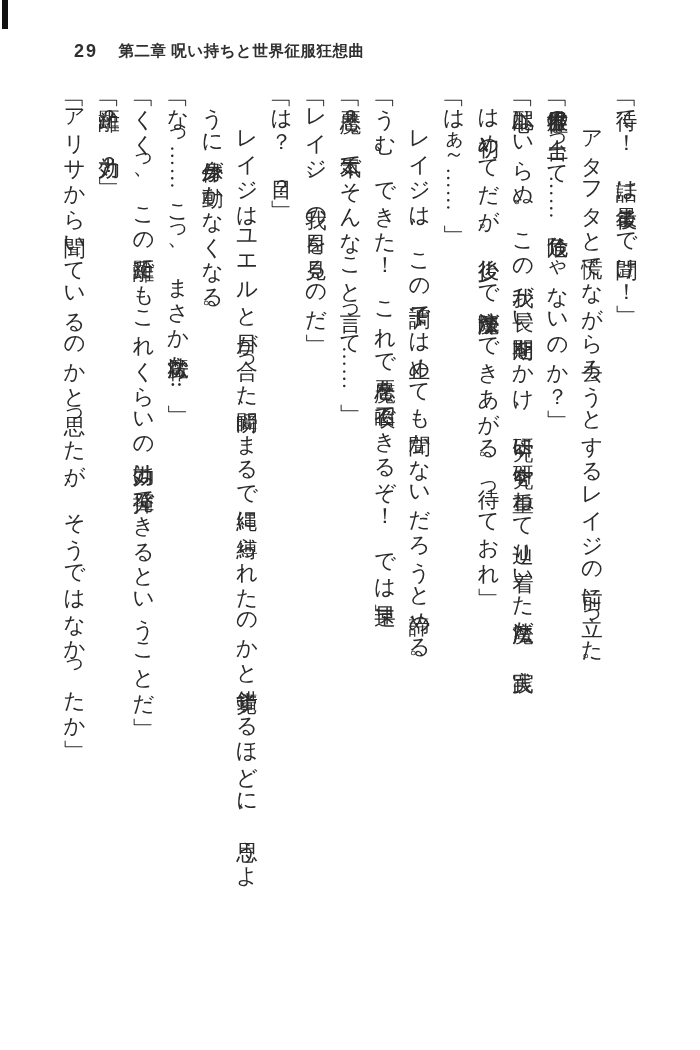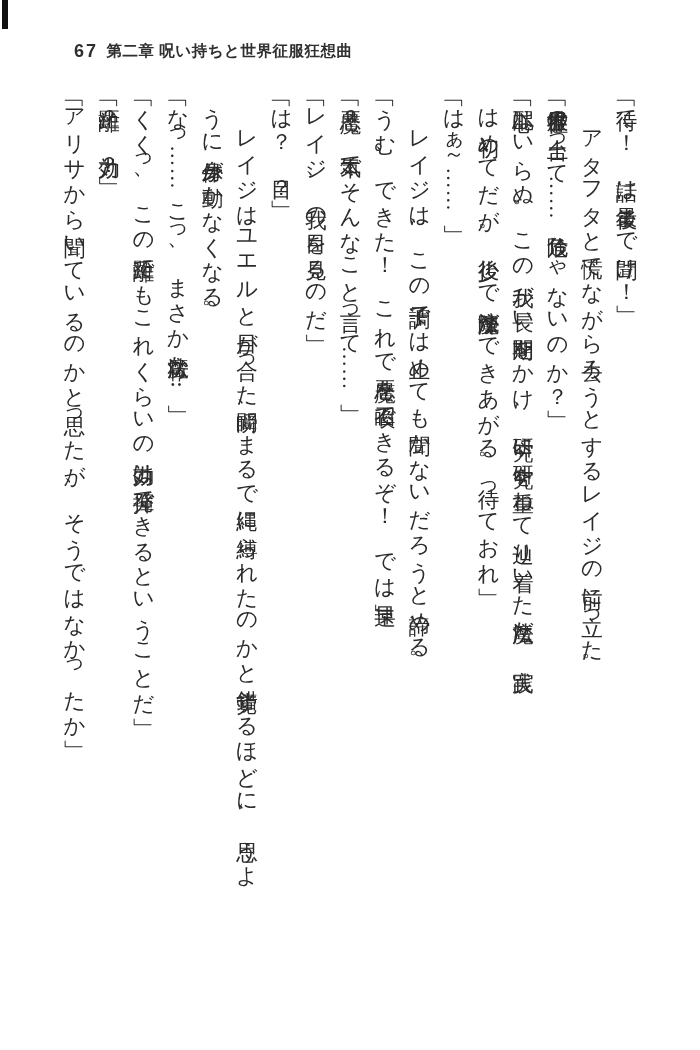--- a/index.html
+++ b/index.html
@@ -24,21 +24,21 @@
   }
   .pagenum {
     font-size:18px;
     font-weight:bold;
     letter-spacing:2px;
     vertical-align:middle;
   }
   .chapter {
     font-size:15.5px;
     font-weight:600;
-    margin-left:4px;
+    margin-left:16px;
     letter-spacing:0.5px;
     vertical-align:middle;
   }
   .text-block {
     position:absolute;
     top:93px; right:57px;
     height:896px;
     writing-mode:vertical-rl;
     text-orientation:mixed;
     font-family:"Liberation Serif","DejaVu Serif",serif;
@@ -52,21 +52,21 @@
     white-space:pre;
   }
 </style>
 </head>
 <body>
 
 <div class="page">
   <div class="artifact"></div>
 
   <header class="running-head">
-    <span class="pagenum">67</span>
+    <span class="pagenum">29</span>
     <span class="chapter">第二章 呪い持ちと世界征服狂想曲</span>
   </header>
 
   <main class="text-block" id="text-block">
       <div class="tcol">「待て！　話は最後まで聞け！」</div>
       <div class="tcol">　アタフタと慌てながら去ろうとするレイジの前に立った。</div>
       <div class="tcol">「世界征服の土台って……危険じゃないのか？」</div>
       <div class="tcol">「心配はいらぬ。この我が長い期間をかけ、研究に研究を重ねて辿り着いた魔法だ。実践</div>
       <div class="tcol">は初めてだが。後少しで魔法陣ができあがる。待っておれ」</div>
       <div class="tcol">「はぁ～……」</div>

